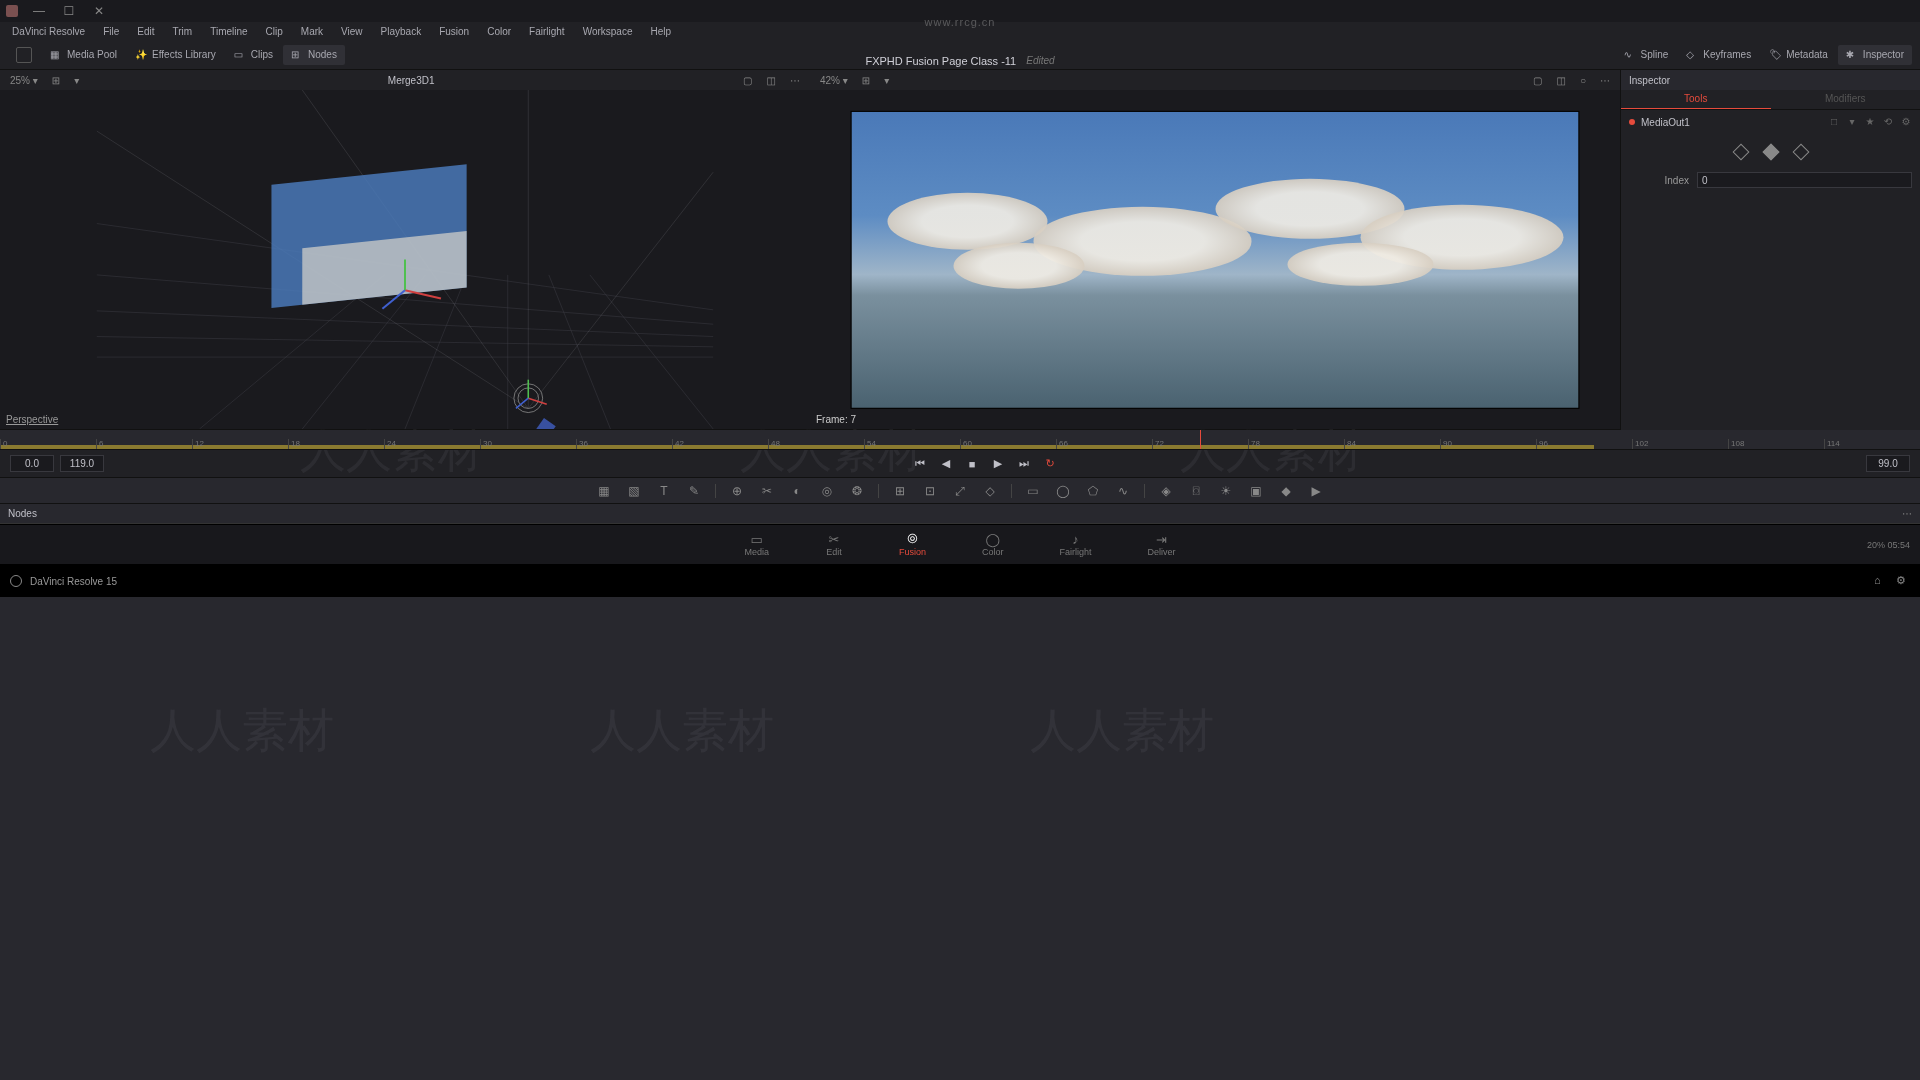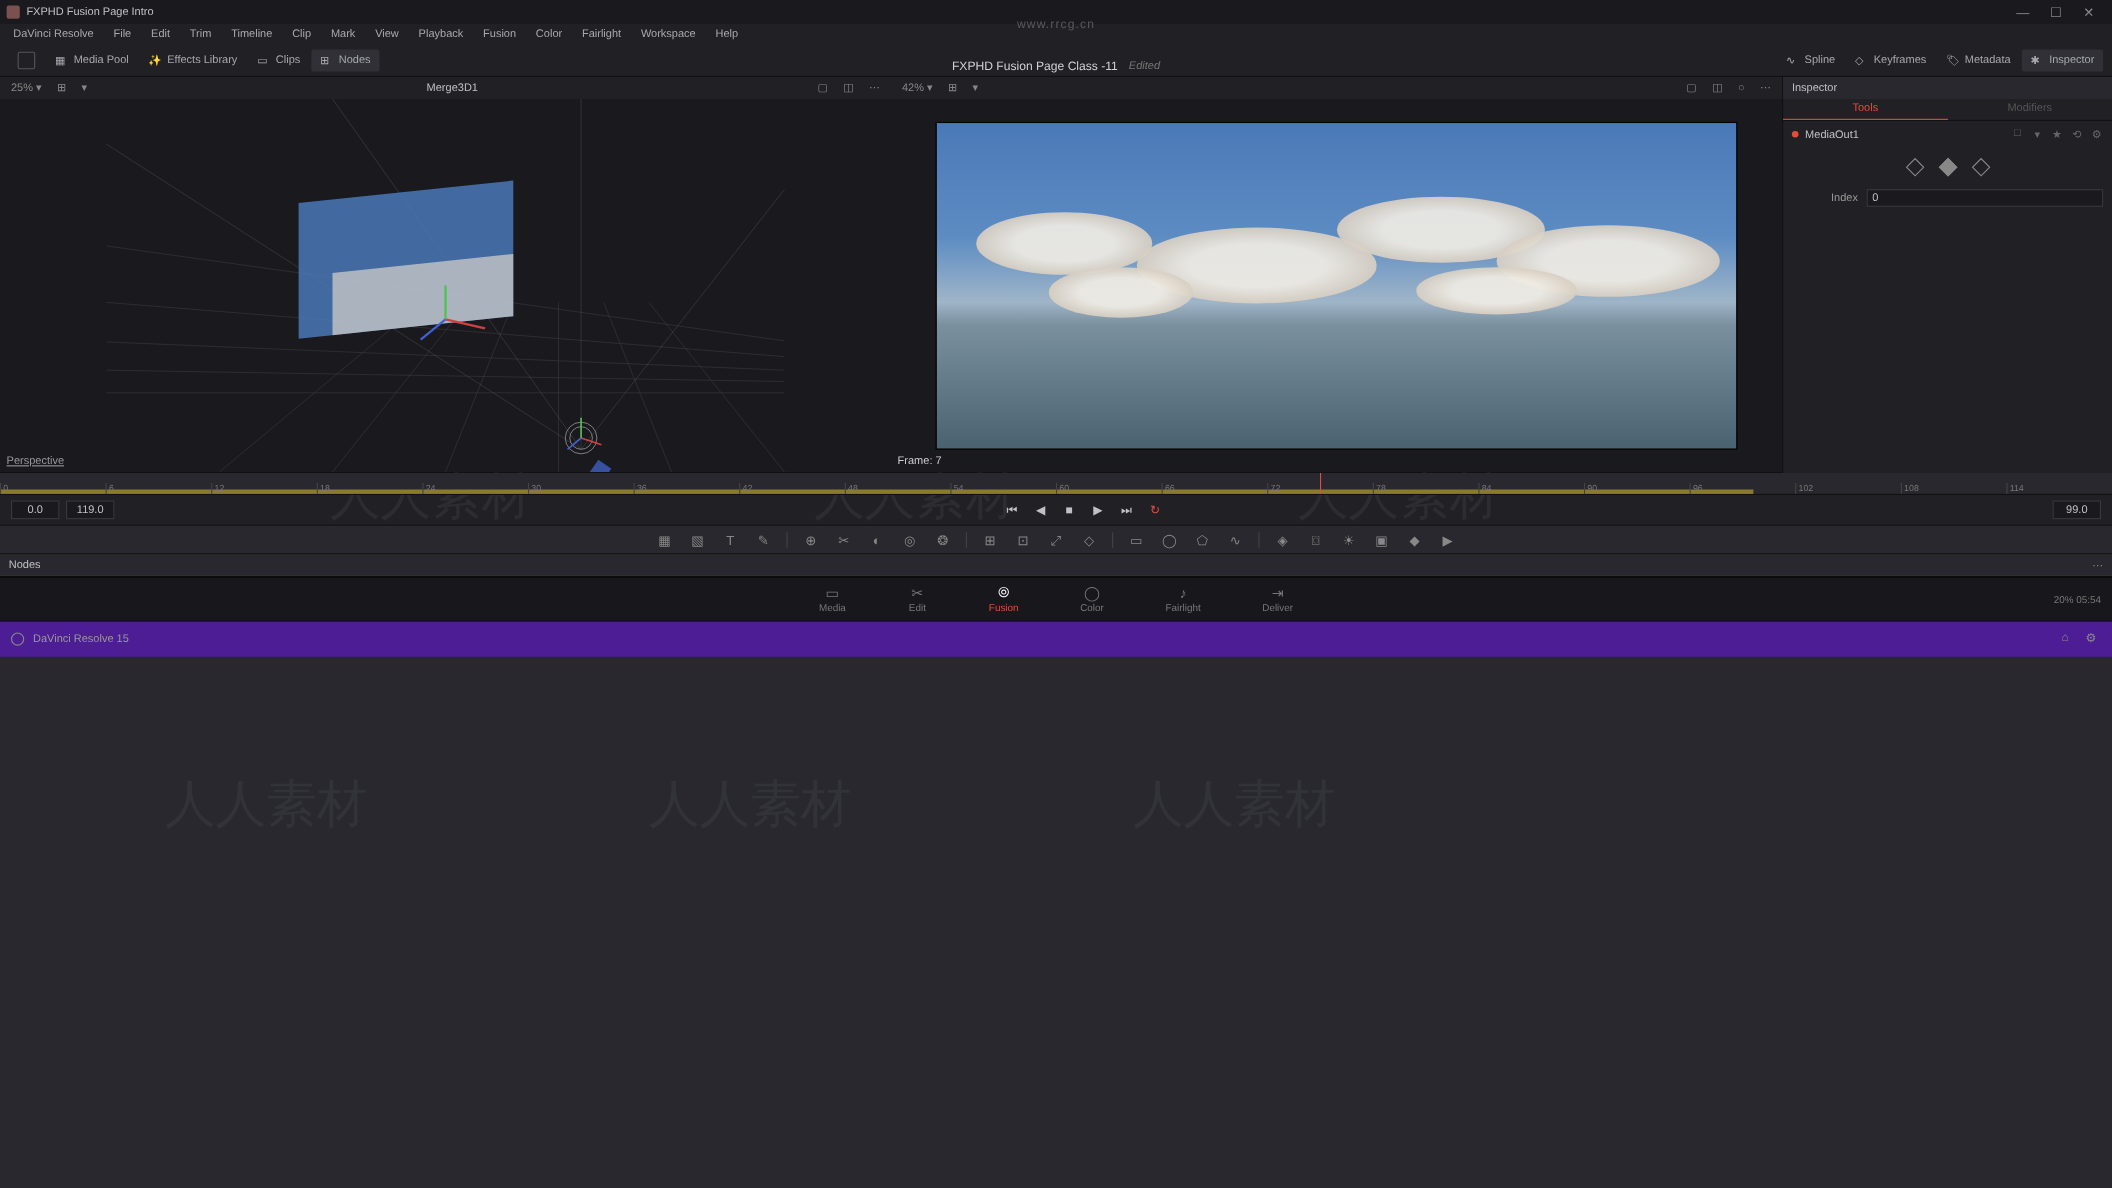--- a/index.html
+++ b/index.html
@@ -93,21 +93,21 @@
 
 
 .pagetabs { height: 40px; background: #18181c; display: flex; align-items: center; justify-content: center; gap: 40px; border-top: 1px solid #000; position:relative; }
 .pagetabs .pt { display: flex; flex-direction: column; align-items: center; gap: 1px; cursor: pointer; color: #777; font-size: 9px; padding: 2px 8px; }
 .pagetabs .pt .pic { width: 18px; height: 14px; display: flex; align-items: center; justify-content: center; font-size: 13px; }
 .pagetabs .pt.active { color: #e64b3c; }
 .pagetabs .pt.active .pic { color: #fff; }
 .pagetabs .zoom { position:absolute; right:10px; font-size:9px; color:#777; }
 
 
-.statusbar { height: 22px; background: #4c1d95; display: flex; align-items: center; padding: 16px 10px; font-size: 10px; color: #999; gap: 8px; border-top: 1px solid #000; }
+.statusbar { height: 22px; background: #000000; display: flex; align-items: center; padding: 16px 10px; font-size: 10px; color: #999; gap: 8px; border-top: 1px solid #000; }
 .statusbar .slogo { width: 12px; height: 12px; border: 1px solid #888; border-radius: 50%; position: relative; }
 .statusbar .flex { flex: 1; }
 .statusbar .sic { width: 14px; height: 14px; color: #888; cursor: pointer; font-size:11px; }
 
 
 .wm { position: fixed; top: 16px; left: 50%; transform: translateX(-50%); font-size: 11px; color: rgba(160,160,160,.45); letter-spacing: 1px; pointer-events: none; }
 .wm2 { position: fixed; pointer-events: none; font-size: 46px; color: rgba(150,150,160,0.10); font-weight: normal; }
 
 .main-row { display: flex; height: 360px; }
 .main-left { flex: 1; display: flex; flex-direction: column; }
@@ -121,21 +121,20 @@
 <div class="wm2" style="top:120px;left:960px">人人素材</div>
 <div class="wm2" style="top:420px;left:300px">人人素材</div>
 <div class="wm2" style="top:420px;left:740px">人人素材</div>
 <div class="wm2" style="top:420px;left:1180px">人人素材</div>
 <div class="wm2" style="top:700px;left:150px">人人素材</div>
 <div class="wm2" style="top:700px;left:590px">人人素材</div>
 <div class="wm2" style="top:700px;left:1030px">人人素材</div>
 
 <div class="titlebar">
   <span class="logo"></span>
-  <span class="title">FXPHD Fusion Page Intro</span>
   <span class="wbtn">—</span>
   <span class="wbtn">☐</span>
   <span class="wbtn">✕</span>
 </div>
 
 <div class="menubar" id="menubar">
     <span class="mi">DaVinci Resolve</span>
     <span class="mi">File</span>
     <span class="mi">Edit</span>
     <span class="mi">Trim</span>

